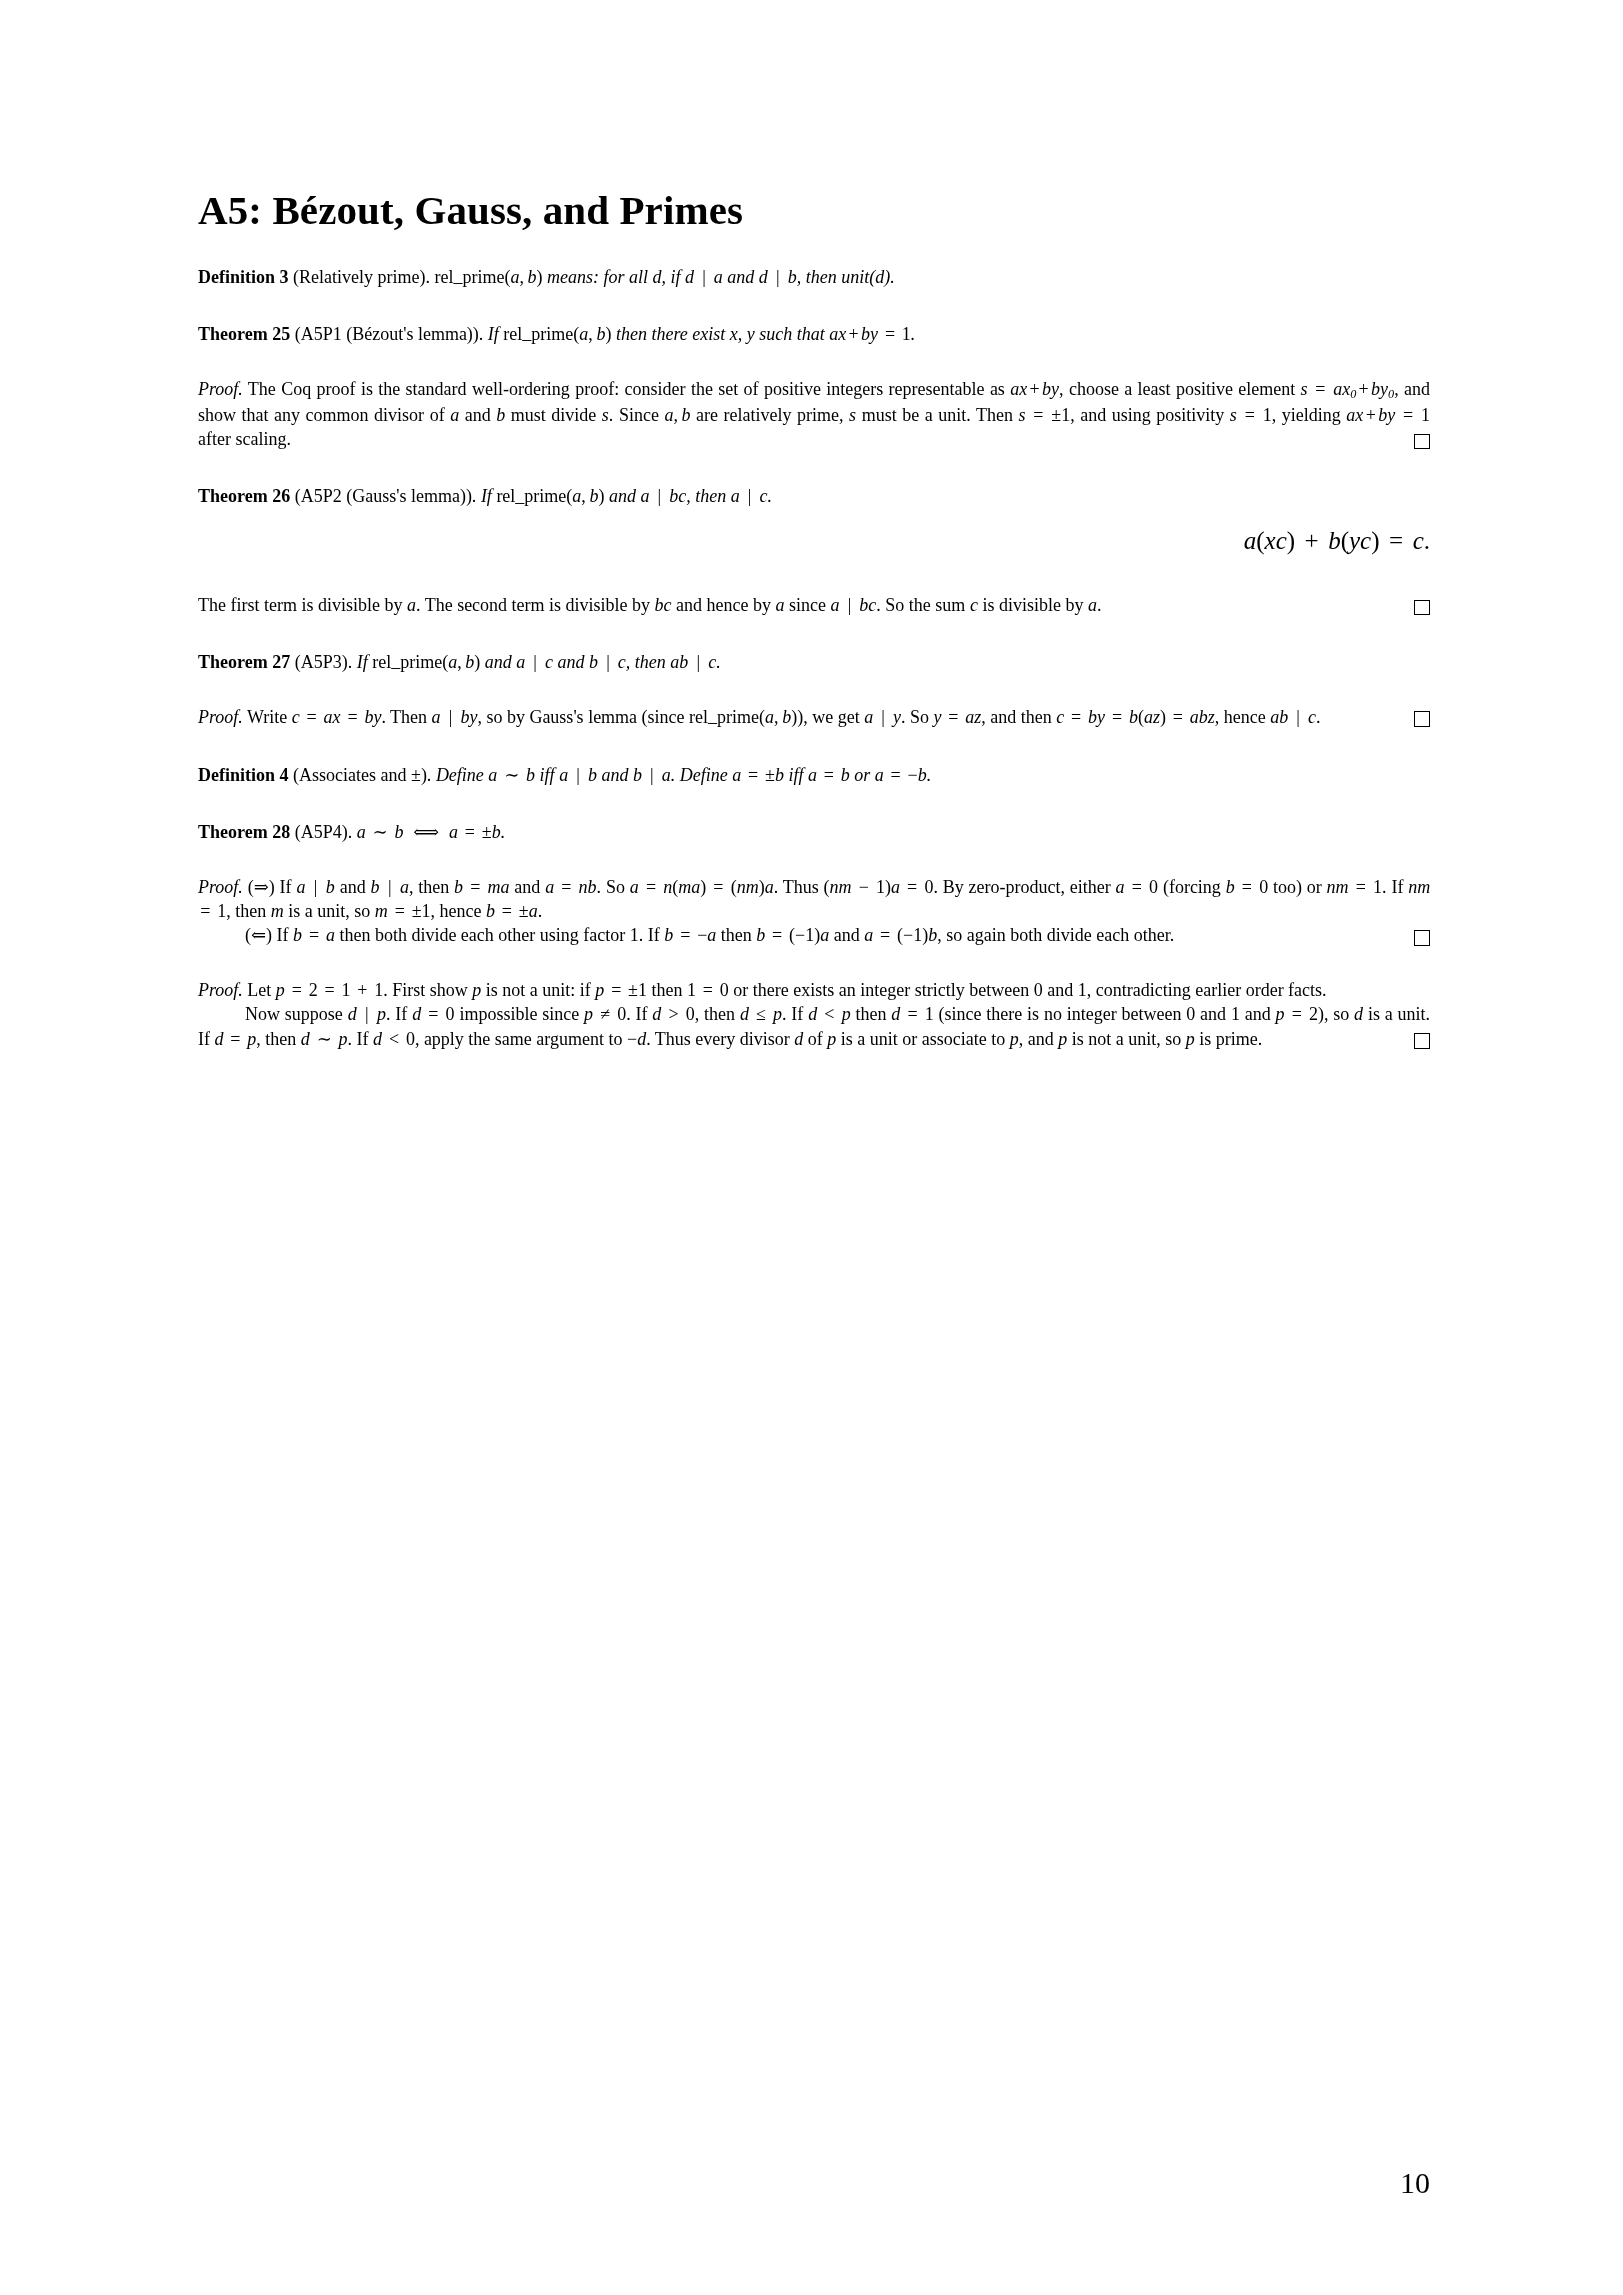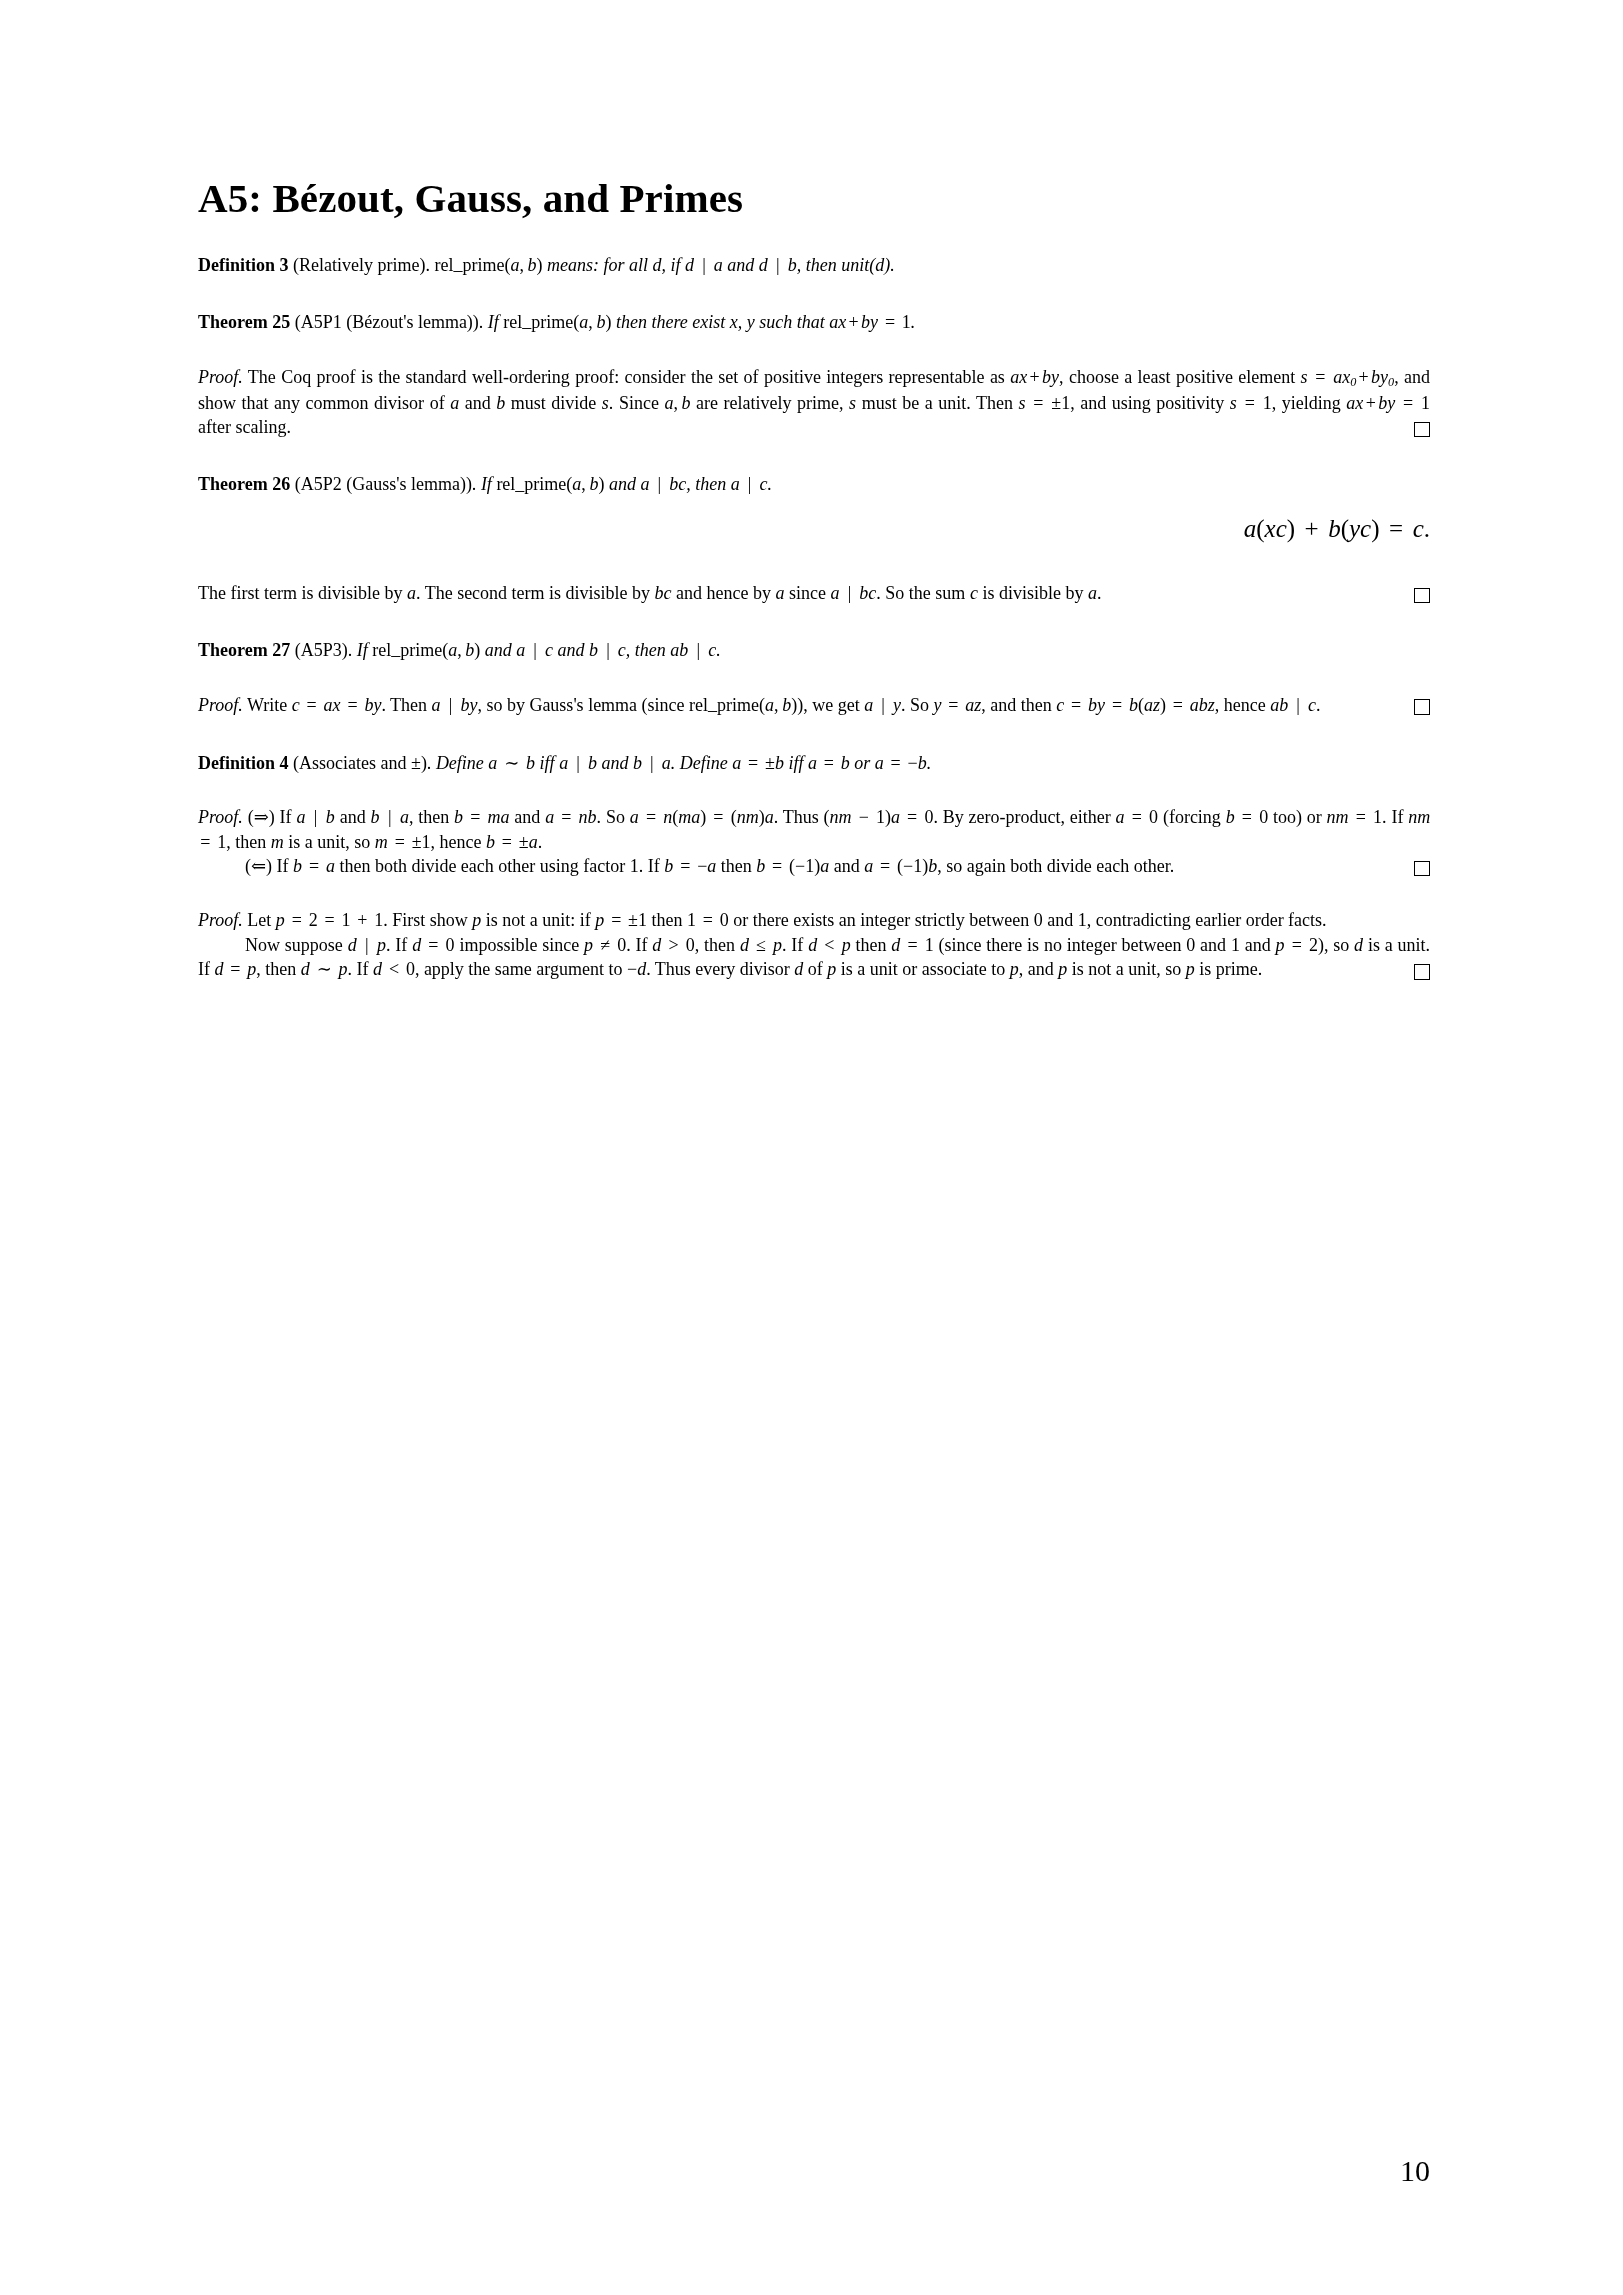--- a/index.html
+++ b/index.html
@@ -11,21 +11,21 @@
     width: 1623px;
     height: 2295px;
     font-family: "Liberation Serif", "DejaVu Serif", serif;
     color: #000000;
     position: relative;
     overflow: hidden;
   }
   .page {
     position: absolute;
     left: 198px;
-    top: 0;
+    top: 12px;
     width: 1232px;
     height: 1881px;
   }
 
   
   .doc-title {
     font-size: 41px;
     font-weight: bold;
     letter-spacing: 0.1px;
     margin: 0;
@@ -124,20 +124,21 @@
   <div class="display-eq"><span class="m">a</span>(<span class="m">xc</span>) <span class="op">+</span> <span class="m">b</span>(<span class="m">yc</span>) <span class="op">=</span> <span class="m">c</span>.</div>
 
   <p class="block noindent">The first term is divisible by <span class="m">a</span>. The second term is divisible by <span class="m">bc</span> and hence by <span class="m">a</span> since <span class="m">a</span> <span class="divs">|</span> <span class="m">bc</span>. So the sum <span class="m">c</span> is divisible by <span class="m">a</span>.<span class="qed"><span class="qed-inline"></span></span></p>
 
   <p class="block gap-thm"><span class="head-bf">Theorem 27</span> <span class="head-rm">(A5P3).</span> <span class="stmt-it"><em>If</em> <span class="mr relp">rel<span style="position:relative;top:-0.05em;">_</span>prime(<span class="m">a</span>, <span class="m">b</span>)</span> <em>and <span class="m">a</span> <span class="divs">|</span> <span class="m">c</span> and <span class="m">b</span> <span class="divs">|</span> <span class="m">c</span>, then <span class="m">ab</span> <span class="divs">|</span> <span class="m">c</span>.</em></span></p>
 
   <p class="block gap-proof"><span class="proof-it">Proof.</span> Write <span class="m">c</span> <span class="op">=</span> <span class="m">ax</span> <span class="op">=</span> <span class="m">by</span>. Then <span class="m">a</span> <span class="divs">|</span> <span class="m">by</span>, so by Gauss's lemma (since <span class="mr relp">rel<span style="position:relative;top:-0.05em;">_</span>prime(<span class="m">a</span>, <span class="m">b</span>)</span>), we get <span class="m">a</span> <span class="divs">|</span> <span class="m">y</span>. So <span class="m">y</span> <span class="op">=</span> <span class="m">az</span>, and then <span class="m">c</span> <span class="op">=</span> <span class="m">by</span> <span class="op">=</span> <span class="m">b</span>(<span class="m">az</span>) <span class="op">=</span> <span class="m">abz</span>, hence <span class="m">ab</span> <span class="divs">|</span> <span class="m">c</span>.<span class="qed"><span class="qed-inline"></span></span></p>
 
   <p class="block gap-def"><span class="head-bf">Definition 4</span> <span class="head-rm">(Associates and <span class="mn">±</span>).</span> <span class="stmt-it"><em>Define <span class="m">a</span> <span class="op">∼</span> <span class="m">b</span> iff <span class="m">a</span> <span class="divs">|</span> <span class="m">b</span> and <span class="m">b</span> <span class="divs">|</span> <span class="m">a</span>. Define <span class="m">a</span> <span class="op">=</span> <span class="mn">±</span><span class="m">b</span> iff <span class="m">a</span> <span class="op">=</span> <span class="m">b</span> or <span class="m">a</span> <span class="op">=</span> <span class="mn">−</span><span class="m">b</span>.</em></span></p>
 
+  <p class="block gap-thm"><span class="head-bf">Theorem 28</span> <span class="head-rm">(A5P4).</span> <span class="stmt-it"><span class="m">a</span> <span class="op">∼</span> <span class="m">b</span> <span class="op" style="padding:0 0.3em;">⟺</span> <span class="m">a</span> <span class="op">=</span> <span class="mn">±</span><span class="m">b</span>.</span></p>
 
   <p class="block gap-proof"><span class="proof-it">Proof.</span> (<span class="mn">⇒</span>) If <span class="m">a</span> <span class="divs">|</span> <span class="m">b</span> and <span class="m">b</span> <span class="divs">|</span> <span class="m">a</span>, then <span class="m">b</span> <span class="op">=</span> <span class="m">ma</span> and <span class="m">a</span> <span class="op">=</span> <span class="m">nb</span>. So <span class="m">a</span> <span class="op">=</span> <span class="m">n</span>(<span class="m">ma</span>) <span class="op">=</span> (<span class="m">nm</span>)<span class="m">a</span>. Thus (<span class="m">nm</span> <span class="op">−</span> <span class="mn">1</span>)<span class="m">a</span> <span class="op">=</span> <span class="mn">0</span>. By zero-product, either <span class="m">a</span> <span class="op">=</span> <span class="mn">0</span> (forcing <span class="m">b</span> <span class="op">=</span> <span class="mn">0</span> too) or <span class="m">nm</span> <span class="op">=</span> <span class="mn">1</span>. If <span class="m">nm</span> <span class="op">=</span> <span class="mn">1</span>, then <span class="m">m</span> is a unit, so <span class="m">m</span> <span class="op">=</span> <span class="mn">±1</span>, hence <span class="m">b</span> <span class="op">=</span> <span class="mn">±</span><span class="m">a</span>.</p>
 
   <p class="block indent">(<span class="mn">⇐</span>) If <span class="m">b</span> <span class="op">=</span> <span class="m">a</span> then both divide each other using factor <span class="mn">1</span>. If <span class="m">b</span> <span class="op">=</span> <span class="mn">−</span><span class="m">a</span> then <span class="m">b</span> <span class="op">=</span> (<span class="mn">−1</span>)<span class="m">a</span> and <span class="m">a</span> <span class="op">=</span> (<span class="mn">−1</span>)<span class="m">b</span>, so again both divide each other.<span class="qed"><span class="qed-inline"></span></span></p>
 
 
   <p class="block gap-proof"><span class="proof-it">Proof.</span> Let <span class="m">p</span> <span class="op">=</span> <span class="mn">2</span> <span class="op">=</span> <span class="mn">1</span> <span class="op">+</span> <span class="mn">1</span>. First show <span class="m">p</span> is not a unit: if <span class="m">p</span> <span class="op">=</span> <span class="mn">±1</span> then <span class="mn">1</span> <span class="op">=</span> <span class="mn">0</span> or there exists an integer strictly between <span class="mn">0</span> and <span class="mn">1</span>, contradicting earlier order facts.</p>
 
   <p class="block indent">Now suppose <span class="m">d</span> <span class="divs">|</span> <span class="m">p</span>. If <span class="m">d</span> <span class="op">=</span> <span class="mn">0</span> impossible since <span class="m">p</span> <span class="op">≠</span> <span class="mn">0</span>. If <span class="m">d</span> <span class="op">&gt;</span> <span class="mn">0</span>, then <span class="m">d</span> <span class="op">≤</span> <span class="m">p</span>. If <span class="m">d</span> <span class="op">&lt;</span> <span class="m">p</span> then <span class="m">d</span> <span class="op">=</span> <span class="mn">1</span> (since there is no integer between <span class="mn">0</span> and <span class="mn">1</span> and <span class="m">p</span> <span class="op">=</span> <span class="mn">2</span>), so <span class="m">d</span> is a unit. If <span class="m">d</span> <span class="op">=</span> <span class="m">p</span>, then <span class="m">d</span> <span class="op">∼</span> <span class="m">p</span>. If <span class="m">d</span> <span class="op">&lt;</span> <span class="mn">0</span>, apply the same argument to <span class="mn">−</span><span class="m">d</span>. Thus every divisor <span class="m">d</span> of <span class="m">p</span> is a unit or associate to <span class="m">p</span>, and <span class="m">p</span> is not a unit, so <span class="m">p</span> is prime.<span class="qed"><span class="qed-inline"></span></span></p>
 

